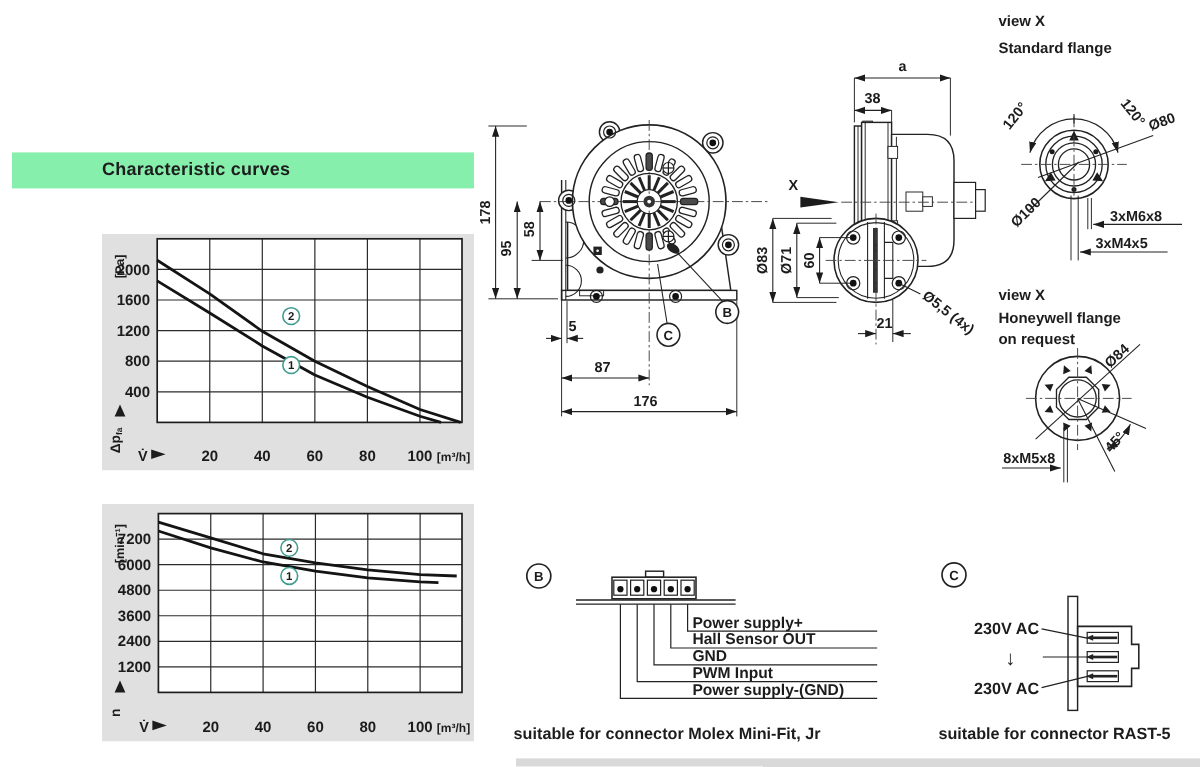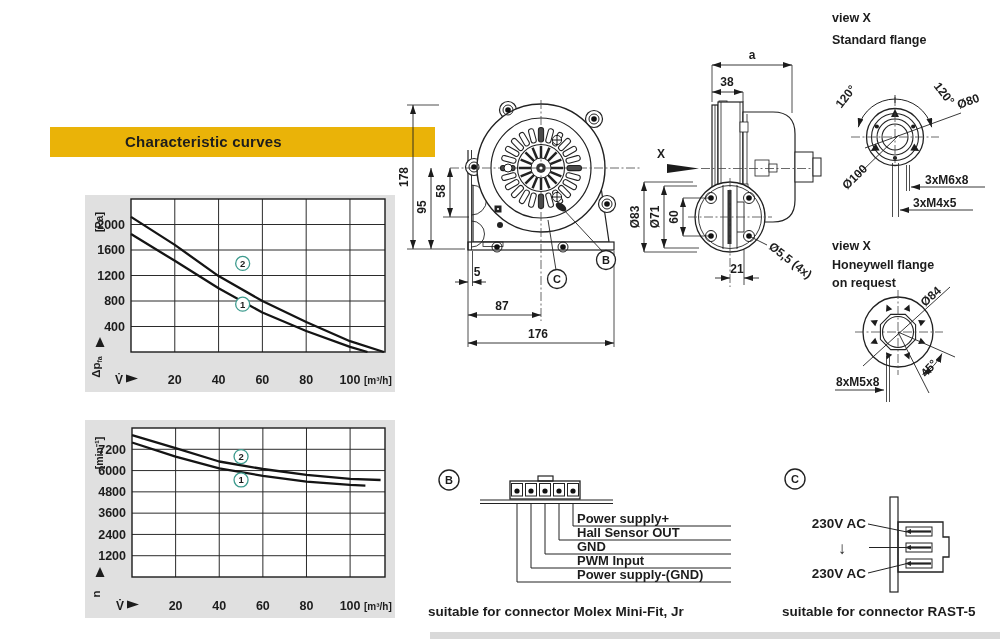--- a/index.html
+++ b/index.html
@@ -1,19 +1,19 @@
 <!DOCTYPE html>
 <html><head>
 <meta charset="utf-8">
 <style>
   html,body{margin:0;padding:0;background:#fff;}
   #canvas{position:relative;width:1000px;height:639px;background:#ffffff;overflow:hidden;
           font-family:"Liberation Sans",sans-serif;color:#1c1c1c;}
   .abs{position:absolute;}
-  #header-bar{left:10px;top:127px;width:385px;height:30px;background:#eab308;margin-left:40px;}
+  #header-bar{left:10px;top:127px;width:385px;height:30px;background:#86efac;}
   #header-bar span{display:block;line-height:30px;padding-left:75px;font-size:15px;font-weight:bold;color:#1d1d1d;letter-spacing:.2px;}
   svg{display:block;}
   svg text{font-family:"Liberation Sans",sans-serif;font-weight:bold;fill:#1c1c1c;}
   text.t{font-size:12px;}
   text.tt{font-size:12.5px;}
   text.cap{font-size:13.5px;}
   text.pin{font-size:13px;}
   text.cl{font-size:11px;}
   #bottom-strip{left:430px;top:632px;width:570px;height:7px;background:#d9d9d9;}
 </style>

